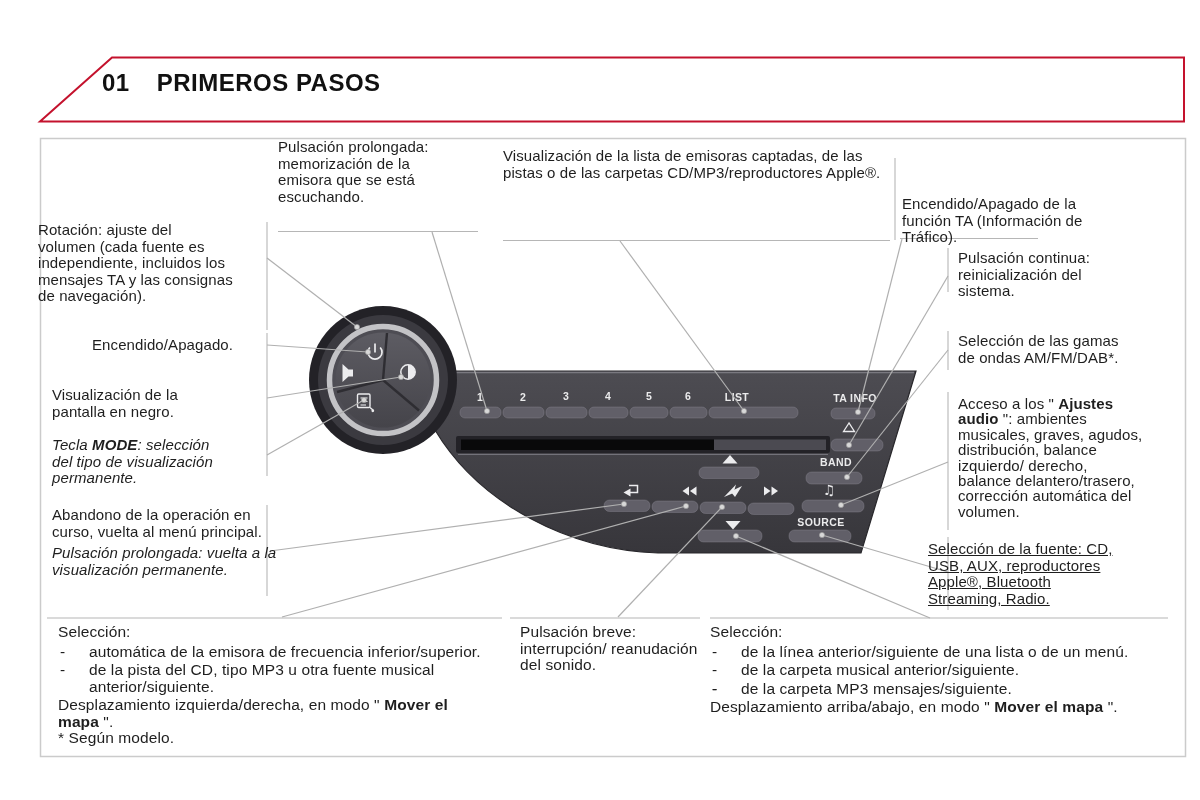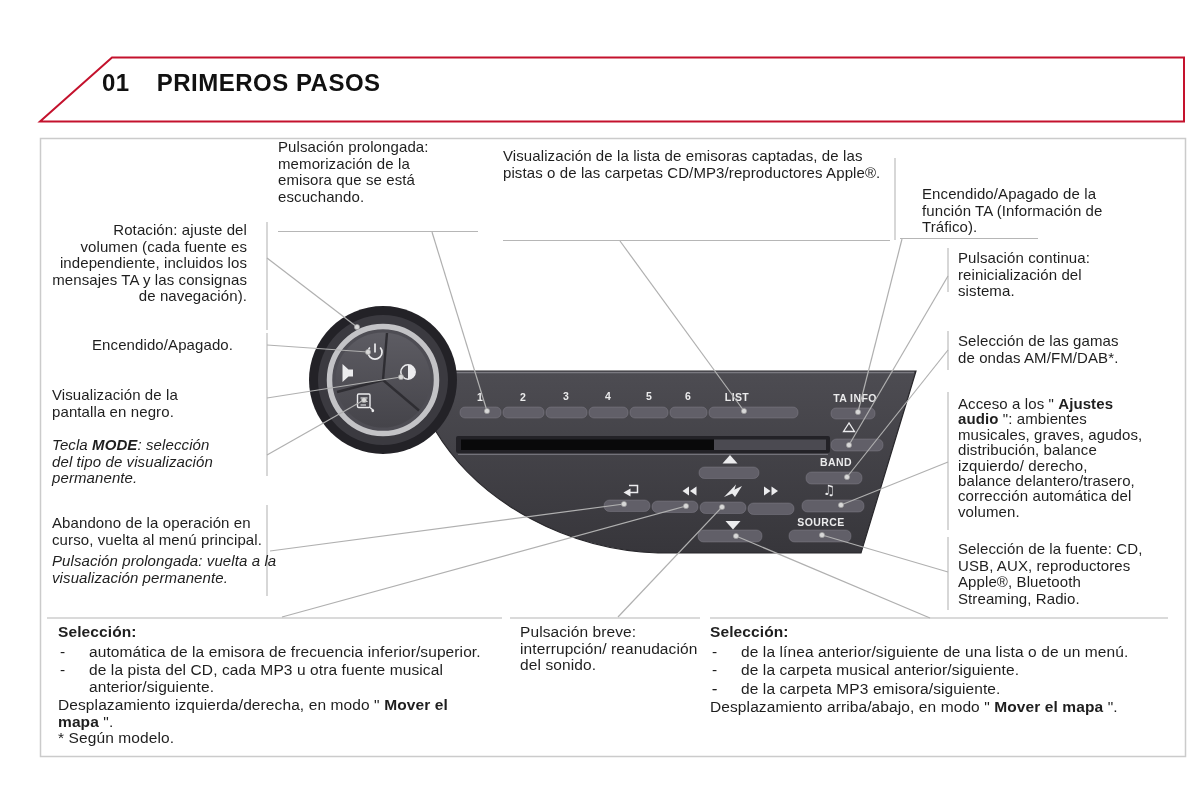--- a/index.html
+++ b/index.html
@@ -8,21 +8,21 @@
   .page{position:absolute;inset:0;}
   svg.art{position:absolute;left:0;top:0;z-index:1;}
   .title{position:absolute;z-index:2;left:102px;top:69px;font-size:24px;font-weight:700;
          letter-spacing:.5px;white-space:nowrap;color:#111;}
   .title .num{margin-right:27px;}
   .txt{position:absolute;z-index:2;font-size:15px;line-height:16.6px;letter-spacing:.1px;}
   .txt p{margin:0;}
   .txt p + p{margin-top:5px;font-style:italic;}
   .tight{line-height:15.4px;}
   .bl{font-size:15.5px;line-height:16.5px;}
-  .bl .bt{margin-bottom:3px;font-weight:bold;}
+  .bl .bt{margin-bottom:3px;}
   .li{position:relative;padding-left:31px;margin-bottom:2px;}
   .li .dash{position:absolute;left:2px;}
   b{font-weight:700;}
   .blab{font-family:"Liberation Sans","DejaVu Sans",sans-serif;font-size:10.5px;font-weight:700;
         fill:#ebebec;letter-spacing:.4px;text-anchor:middle;}
   .mlab{font-family:"DejaVu Sans","Liberation Sans",sans-serif;font-size:14px;fill:#ececee;text-anchor:middle;}
 </style>
 </head>
 <body>
 
@@ -200,75 +200,75 @@
 </div>
 
 <div class="txt" style="left:278px;top:139px;width:188px;">
   <p>Pulsación prolongada: memorización de la emisora que se está escuchando.</p>
 </div>
 
 <div class="txt" style="left:503px;top:148px;width:400px;">
   <p>Visualización de la lista de emisoras captadas, de las pistas o de las carpetas CD/MP3/reproductores Apple®.</p>
 </div>
 
-<div class="txt" style="left:902px;top:186px;width:200px;margin-left:20px;">
+<div class="txt" style="left:902px;top:196px;width:200px;">
   <p>Encendido/Apagado de la función TA (Información de Tráfico).</p>
 </div>
 
 <div class="txt" style="left:958px;top:250px;width:160px;">
   <p>Pulsación continua: reinicialización del sistema.</p>
 </div>
 
 <div class="txt" style="left:958px;top:333px;width:162px;">
   <p>Selección de las gamas de ondas AM/FM/DAB*.</p>
 </div>
 
 <div class="txt tight" style="left:958px;top:396px;width:186px;">
   <p><span>Acceso a los " </span><b>Ajustes audio</b><span> ": ambientes musicales, graves, agudos, distribución, balance izquierdo/ derecho, balance delantero/trasero, corrección automática del volumen.</span></p>
 </div>
 
-<div class="txt" style="left:958px;top:541px;width:195px;">
+<div class="txt" style="left:928px;top:541px;width:195px;text-decoration:underline;">
   <p>Selección de la fuente: CD, USB, AUX, reproductores Apple®, Bluetooth Streaming, Radio.</p>
 </div>
 
-<div class="txt" style="left:52px;top:222px;width:195px;text-align:right;">
+<div class="txt" style="left:38px;top:222px;width:195px;">
   <p>Rotación: ajuste del volumen (cada fuente es independiente, incluidos los mensajes TA y las consignas de navegación).</p>
 </div>
 
 <div class="txt" style="left:52px;top:337px;width:220px;margin-left:40px;">
   <p>Encendido/Apagado.</p>
 </div>
 
 <div class="txt" style="left:52px;top:387px;width:175px;">
   <p>Visualización de la pantalla en negro.</p>
 </div>
 
 <div class="txt" style="left:52px;top:437px;width:172px;font-style:italic;">
   <p><span>Tecla </span><b>MODE</b><span>: selección del tipo de visualización permanente.</span></p>
 </div>
 
-<div class="txt" style="left:52px;top:507px;width:228px;margin-top:8px;">
+<div class="txt" style="left:52px;top:507px;width:228px;">
   <p>Abandono de la operación en curso, vuelta al menú principal.</p>
   <p>Pulsación prolongada: vuelta a la visualización permanente.</p>
 </div>
 
 <div class="txt bl" style="left:58px;top:624px;width:440px;">
   <div class="bt">Selección:</div>
   <div class="li"><span class="dash">-</span><span>automática de la emisora de frecuencia inferior/superior.</span></div>
-  <div class="li"><span class="dash">-</span><span>de la pista del CD, cada MP3 u otra fuente musical anterior/siguiente.</span></div>
+  <div class="li"><span class="dash">-</span><span>de la pista del CD, tipo MP3 u otra fuente musical anterior/siguiente.</span></div>
   <div class="foot"><span>Desplazamiento izquierda/derecha, en modo " </span><b>Mover el</b><br><b>mapa</b><span> ".</span></div>
   <div>* Según modelo.</div>
 </div>
 
 <div class="txt bl" style="left:520px;top:624px;width:180px;">
   <p>Pulsación breve: interrupción/ reanudación del sonido.</p>
 </div>
 
 <div class="txt bl" style="left:710px;top:624px;width:425px;">
   <div class="bt">Selección:</div>
   <div class="li"><span class="dash">-</span><span>de la línea anterior/siguiente de una lista o de un menú.</span></div>
   <div class="li"><span class="dash">-</span><span>de la carpeta musical anterior/siguiente.</span></div>
   <div class="li"><span class="dash">-</span></div>
-  <div class="li"><span class="dash">-</span><span>de la carpeta MP3 emisora/siguiente.</span></div>
+  <div class="li"><span class="dash">-</span><span>de la carpeta MP3 mensajes/siguiente.</span></div>
   <div class="foot"><span>Desplazamiento arriba/abajo, en modo " </span><b>Mover el mapa</b><span> ".</span></div>
 </div>
 
 </div>
 
 </body></html>

